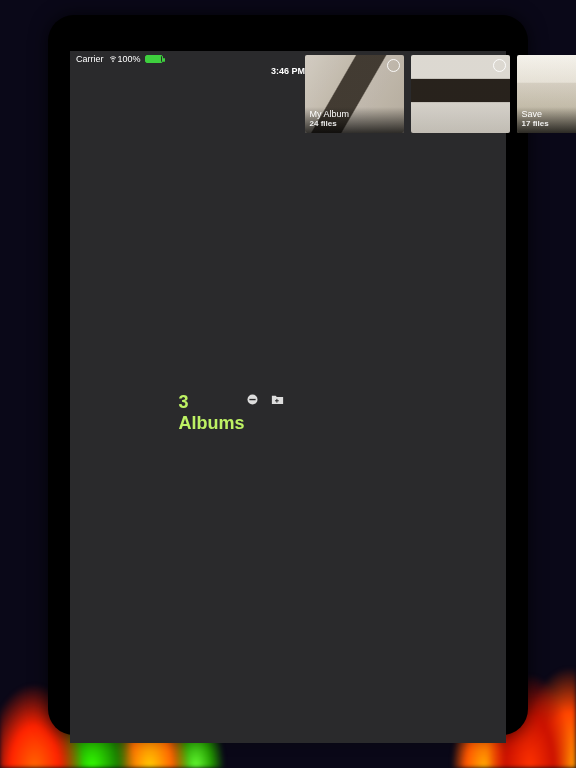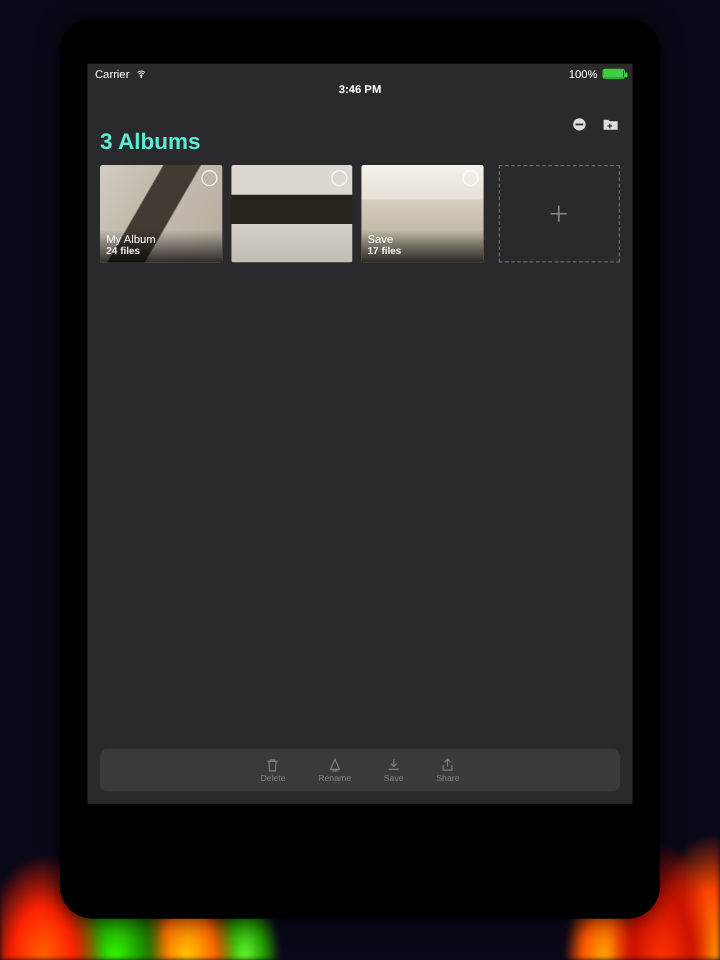--- a/index.html
+++ b/index.html
@@ -25,23 +25,23 @@
     top: 15px; left: 48px;
     width: 480px; height: 720px;
     background: #000;
     border-radius: 26px;
     box-shadow: 0 0 18px rgba(0,0,0,0.7);
     z-index: 1;
   }
   .screen {
     position: absolute;
     top: 36px; left: 22px;
-    width: 436px; height: 592px;
+    width: 436px; height: 692px;
     background: #2a2a2c;
-    display: flex; flex-direction: column;
+    display: flex; flex-direction: row;
   }
   .statusbar {
     height: 16px; display: flex; align-items: center; justify-content: space-between;
     padding: 0 6px; color: #fff; font-size: 9px; font-weight: 500;
   }
   .sb-left, .sb-right { display: flex; align-items: center; gap: 4px; }
   .sb-center { position: absolute; left: 0; right: 0; text-align: center; font-size: 9px; font-weight: 600; margin-top: 24px; }
   .wifi-icon { width: 10px; height: 8px; }
   .battery {
     width: 18px; height: 8px; border: 1px solid #3ecf3e; border-radius: 2px; position: relative;
@@ -56,21 +56,21 @@
     background: linear-gradient(#ffcf33, #ff5500 50%, #cc2200);
     -webkit-background-clip: text; background-clip: text; color: transparent;
     letter-spacing: 0.5px;
   }
   .nav-icons { position: absolute; right: 6px; top: 4px; display: flex; gap: 10px; }
   .nav-icons svg { width: 16px; height: 16px; }
   .header-row {
     display: flex; align-items: center; justify-content: space-between;
     padding: 8px 10px 4px 10px;
   }
-  .header-title { color: #5eead4; font-size: 18px; font-weight: 700; margin-top: 28px; }
+  .header-title { color: #bef264; font-size: 18px; font-weight: 700; margin-top: 28px; }
   .header-actions { display: flex; gap: 10px; align-items: center; }
   .header-actions svg { width: 15px; height: 15px; }
   .grid {
     display: flex; gap: 7px; padding: 4px 10px; flex-wrap: nowrap;
   }
   .album {
     width: 99px; height: 78px; position: relative; border-radius: 2px; overflow: hidden;
   }
   .album .thumb { position:absolute; inset:0; }
   .album .sel {

